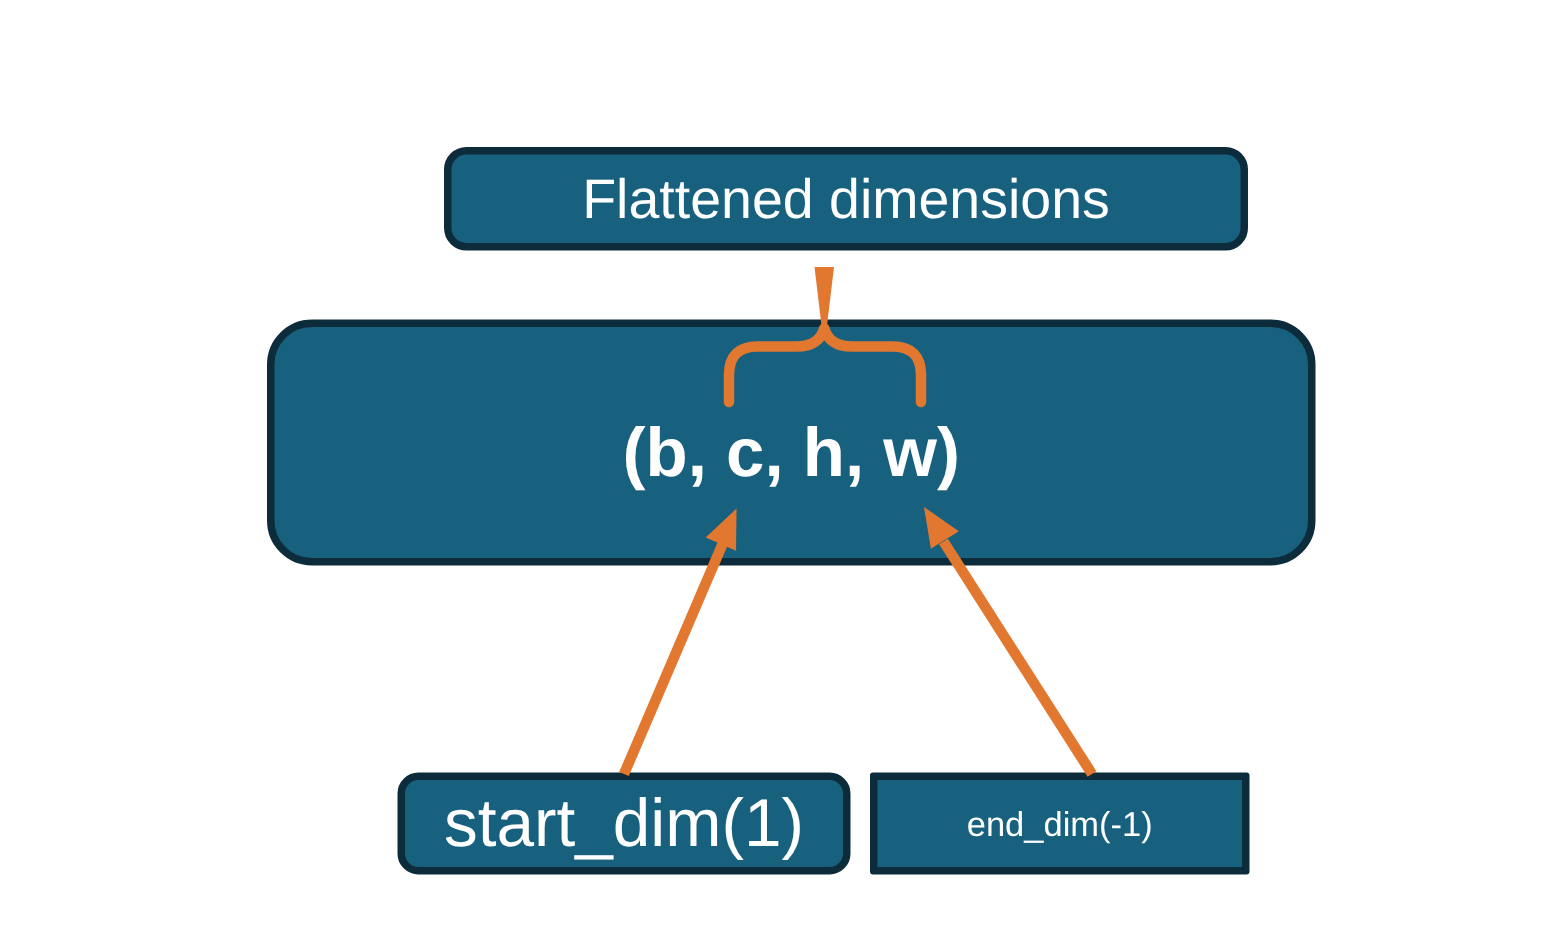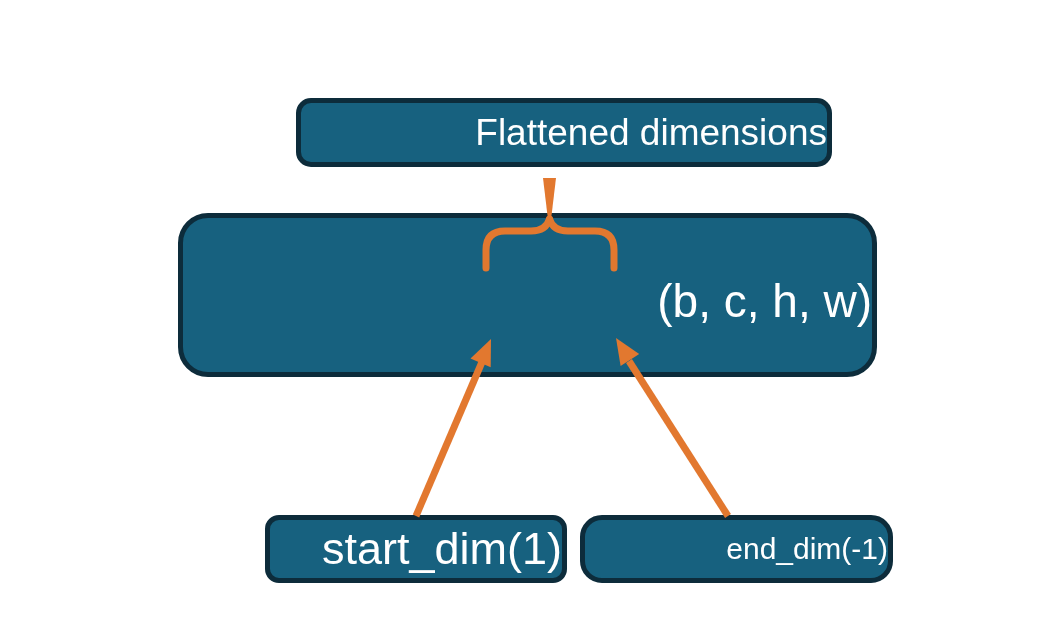--- a/index.html
+++ b/index.html
@@ -15,49 +15,50 @@
     font-family: "Liberation Sans", sans-serif;
   }
   .node {
     position: absolute;
     box-sizing: border-box;
     background: var(--node-fill, #17617F);
     border: 5px solid var(--node-border, #0D2C3B);
     color: var(--text, #ffffff);
     display: flex;
     align-items: center;
-    justify-content: flex-end;
+    justify-content: center;
     white-space: nowrap;
   }
   #box-flattened {
     left: 296px; top: 98px;
     width: 536px; height: 69px;
     border-radius: 15px;
     font-size: 37px;
   }
   #box-tensor {
     left: 178px; top: 213px;
     width: 699px; height: 164px;
     border-radius: 30px;
     font-size: 46px;
   }
   #box-tensor .node-label {
     transform: translateY(6px);
+    font-weight: bold;
   }
   #box-start-dim {
     left: 265px; top: 515px;
     width: 302px; height: 68px;
     border-radius: 14px;
     font-size: 45px;
   }
   #box-end-dim {
     left: 580px; top: 515px;
-    width: 313px; height: 68px;
-    border-radius: 22px;
-    font-size: 30px;
+    width: 253px; height: 68px;
+    border-radius: 2px;
+    font-size: 23px;
   }
   .overlay {
     position: absolute;
     left: 0; top: 0;
     pointer-events: none;
   }
 </style>
 </head>
 <body>
 

